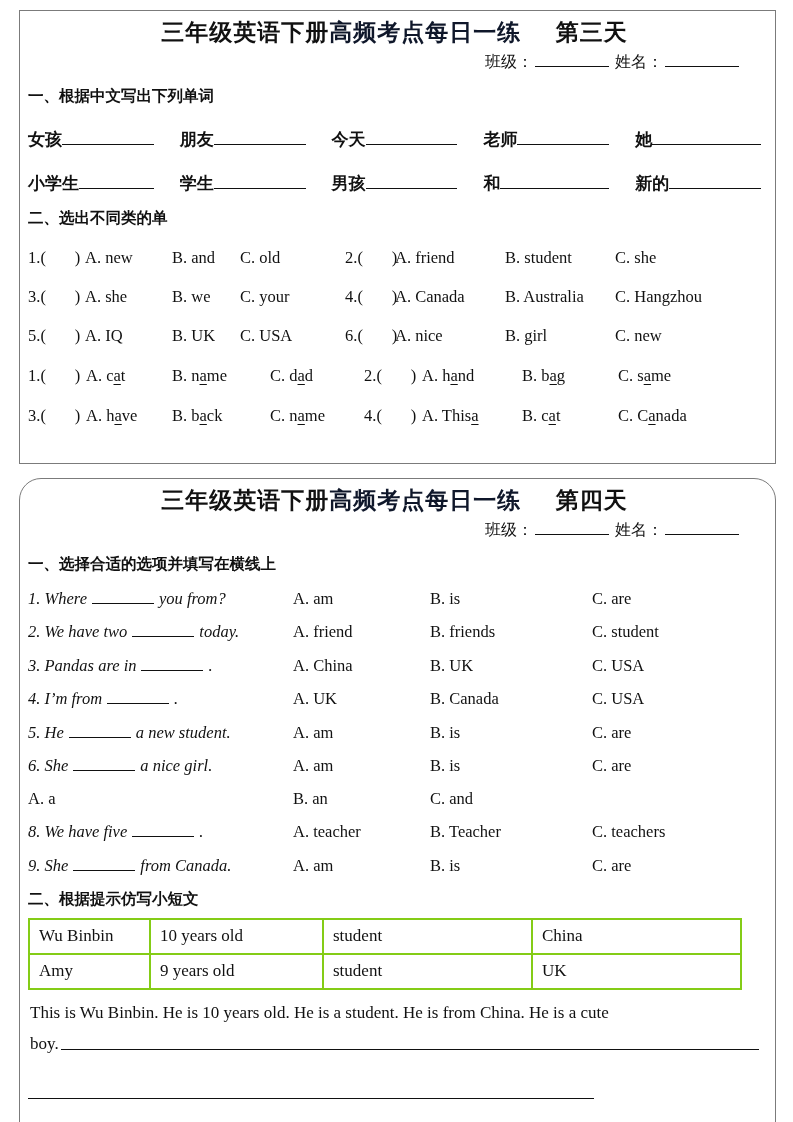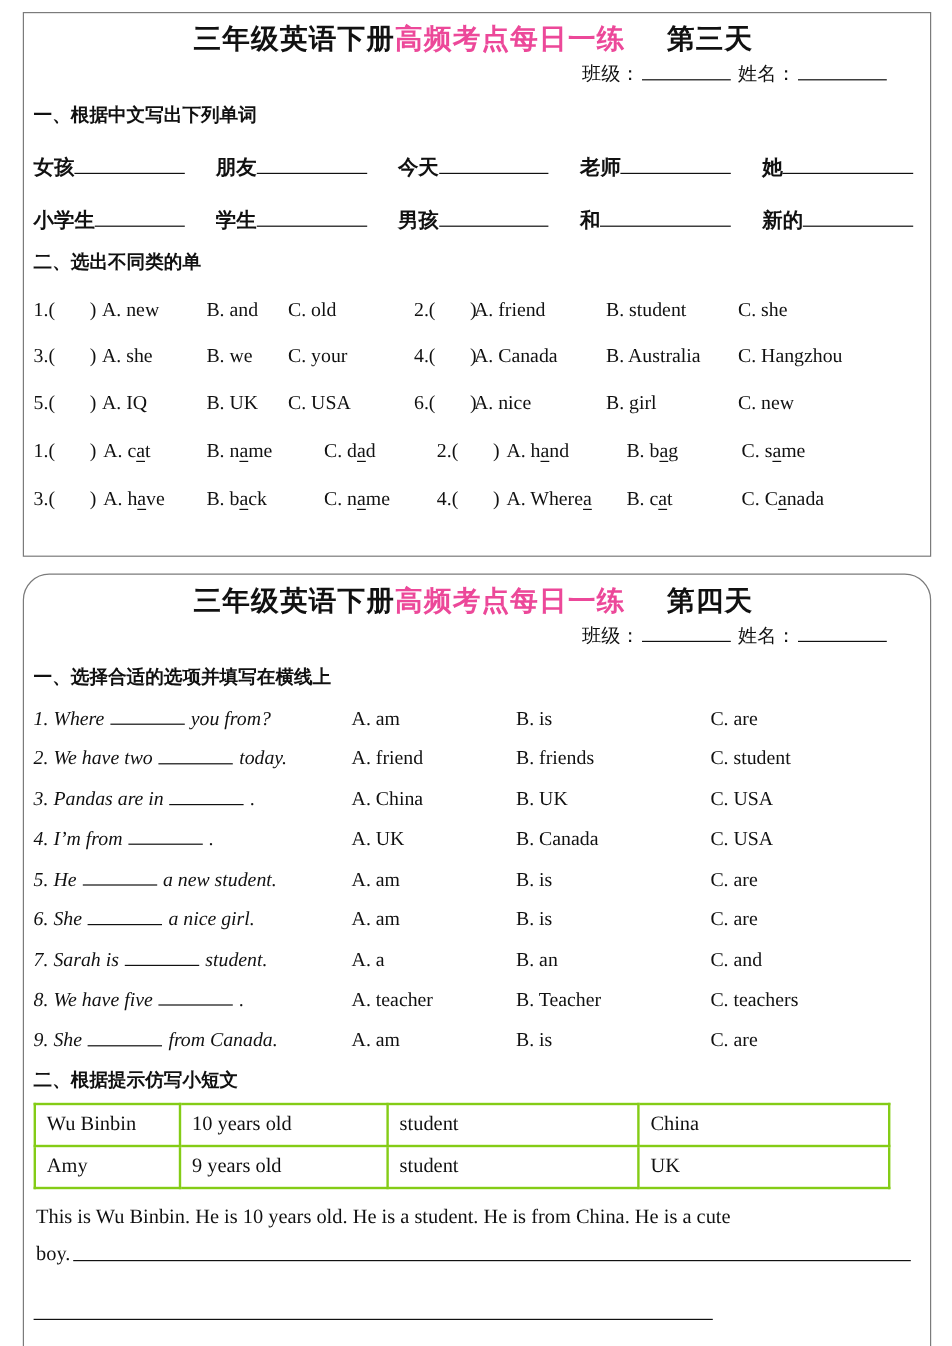--- a/index.html
+++ b/index.html
@@ -2,21 +2,21 @@
 <html><head>
 <meta charset="utf-8">
 <style>
   html,body{margin:0;padding:0;background:#ffffff;}
   body{width:793px;height:1122px;font-family:"Liberation Serif",serif;color:#111;}
   .page{box-sizing:border-box;padding:10px 17px 0 19px;}
   .sheet{box-sizing:border-box;border:1px solid #7b7b7b;background:#fff;padding:4px 14px 8px 8px;}
   #sheet3{height:454px;margin-bottom:14px;}
   #sheet4{height:717px;position:relative;border-radius:22px;}
   .title{margin:2px 0 0;text-align:center;font-size:23px;font-weight:bold;letter-spacing:1px;}
-  .title .red{color:#ec4899;font-family:Liberation Mono, monospace;}
+  .title .red{color:#0f172a;font-family:Liberation Mono, monospace;}
   .title .day{margin-left:1.5em;}
   .meta{text-align:right;padding-right:16px;font-size:16px;margin-top:3px;}
   .blank{display:inline-block;border-bottom:1px solid #111;height:15px;vertical-align:baseline;margin-bottom:-2px;}
   .blank-meta{width:74px;margin:0 6px 0 2px;}
   .heading{font-size:15.5px;font-weight:bold;margin:13px 0 0;}
   
   .vocab-row{display:flex;gap:26px;margin-top:21px;font-size:17px;}
   .pair{flex:1;display:flex;align-items:baseline;}
   .word{font-weight:bold;white-space:nowrap;}
   .grow{flex:1;min-width:46px;}
@@ -141,21 +141,21 @@
           <span class="opt"><span>A. h</span><span class="u">a</span><span>nd</span></span>
           <span class="opt"><span>B. b</span><span class="u">a</span><span>g</span></span>
           <span class="opt"><span>C. s</span><span class="u">a</span><span>me</span></span>
         </div>
         <div class="mc3-row">
           <span class="qhead">3.(       )</span>
           <span class="opt"><span>A. h</span><span class="u">a</span><span>ve</span></span>
           <span class="opt"><span>B. b</span><span class="u">a</span><span>ck</span></span>
           <span class="opt"><span>C. n</span><span class="u">a</span><span>me</span></span>
           <span class="qhead">4.(       )</span>
-          <span class="opt"><span>A. Where</span><span class="u">a</span></span>
+          <span class="opt"><span>A. This</span><span class="u">a</span></span>
           <span class="opt"><span>B. c</span><span class="u">a</span><span>t</span></span>
           <span class="opt"><span>C. C</span><span class="u">a</span><span>nada</span></span>
         </div>
       </div>
   </section>
 
   <section class="sheet" id="sheet4">
     <h1 class="title"><span>三年级英语下册</span><span class="red">高频考点每日一练</span><span class="day">第四天</span></h1>
     <div class="meta"><span>班级：</span><span class="blank blank-meta"></span><span>姓名：</span><span class="blank blank-meta"></span></div>
 
@@ -191,21 +191,20 @@
           <span class="opt">B. is</span>
           <span class="opt">C. are</span>
         </div>
         <div class="mc4-row">
           <span class="qcell"><span>6. She</span><span class="blank qblank"></span><span>a nice girl.</span></span>
           <span class="opt">A. am</span>
           <span class="opt">B. is</span>
           <span class="opt">C. are</span>
         </div>
         <div class="mc4-row">
-          <span class="qcell"><span>7. Sarah is</span><span class="blank qblank"></span><span>student.</span></span>
           <span class="opt">A. a</span>
           <span class="opt">B. an</span>
           <span class="opt">C. and</span>
         </div>
         <div class="mc4-row">
           <span class="qcell"><span>8. We have five</span><span class="blank qblank"></span><span>.</span></span>
           <span class="opt">A. teacher</span>
           <span class="opt">B. Teacher</span>
           <span class="opt">C. teachers</span>
         </div>

